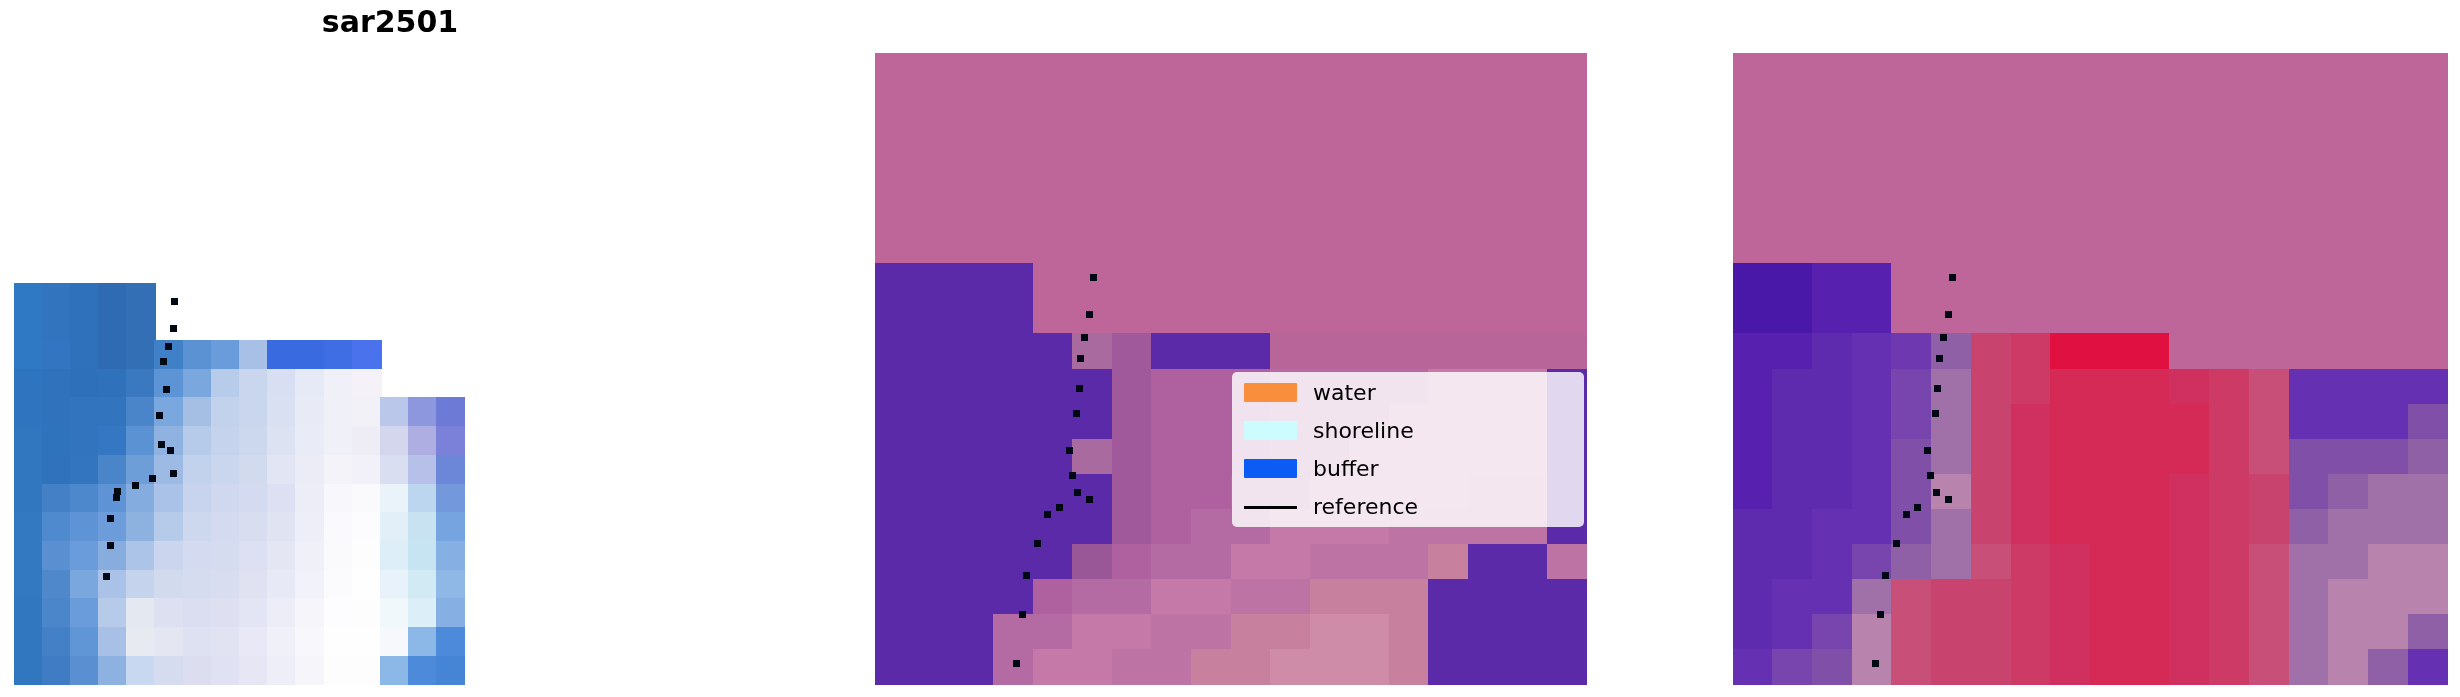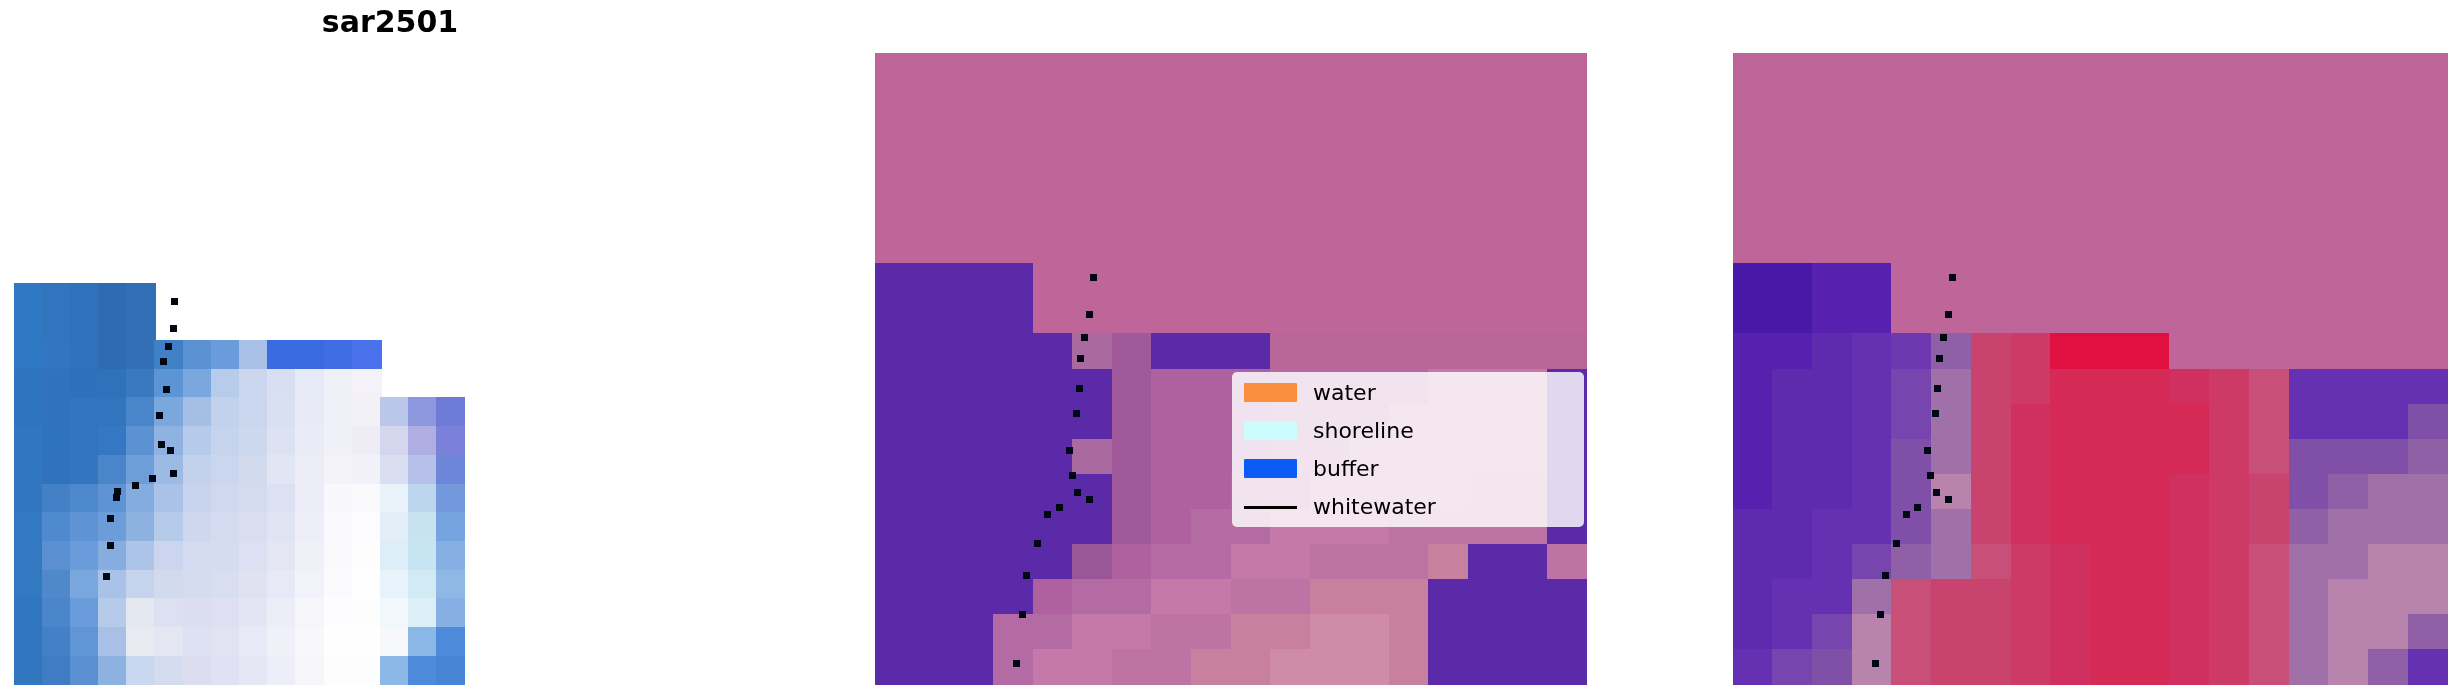--- a/index.html
+++ b/index.html
@@ -978,17 +978,17 @@
     <div class="legend-row">
       <span class="swatch" style="background:#CDFCFF;"></span>
       <span class="legend-label">shoreline</span>
     </div>
     <div class="legend-row">
       <span class="swatch" style="background:#0A5CF5;"></span>
       <span class="legend-label">buffer</span>
     </div>
     <div class="legend-row">
       <span class="swatch-line"></span>
-      <span class="legend-label">whitewater</span>
+      <span class="legend-label">reference</span>
     </div>
   </div>
 
 </div>
 
 </body></html>

